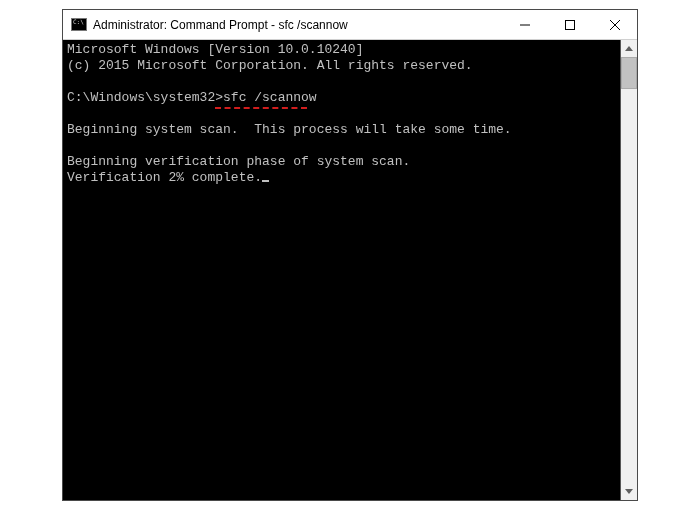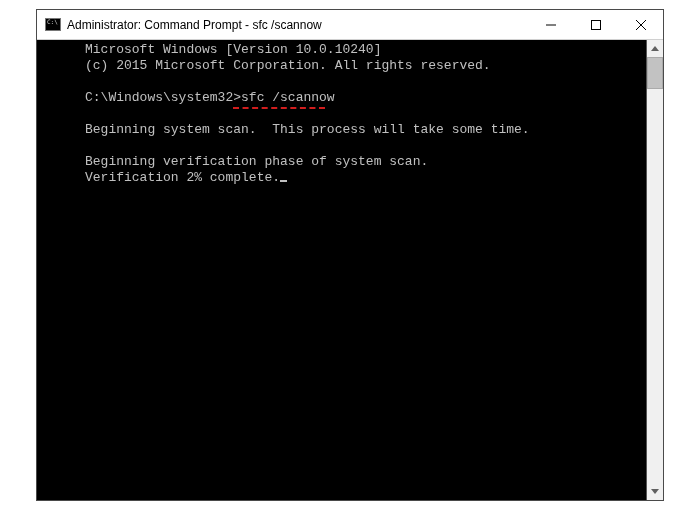--- a/index.html
+++ b/index.html
@@ -11,21 +11,21 @@
       width: 700px;
       height: 510px;
       background: #fff;
       font-family: "Segoe UI", Tahoma, sans-serif;
       overflow: hidden;
       display: flex;
       align-items: center;
       justify-content: center;
     }
     .window {
-      width: 628px;
+      width: 576px;
       height: 492px;
       border: 1px solid #4a4a4a;
       background: #000;
       display: flex;
       flex-direction: column;
       position: relative;
     }
     .titlebar {
       height: 30px;
       background: #fff;
@@ -61,21 +61,20 @@
       justify-content: center;
       color: #000;
       font-size: 10px;
       cursor: pointer;
     }
     .terminal-wrap {
       flex: 1;
       display: flex;
       background: #000;
       position: relative;
-      margin-left: 44px;
     }
     .terminal {
       flex: 1;
       background: #000;
       color: #c0c0c0;
       font-family: Consolas, "Courier New", monospace;
       font-size: 13px;
       line-height: 16px;
       padding: 2px 4px 4px 4px;
       white-space: pre;

